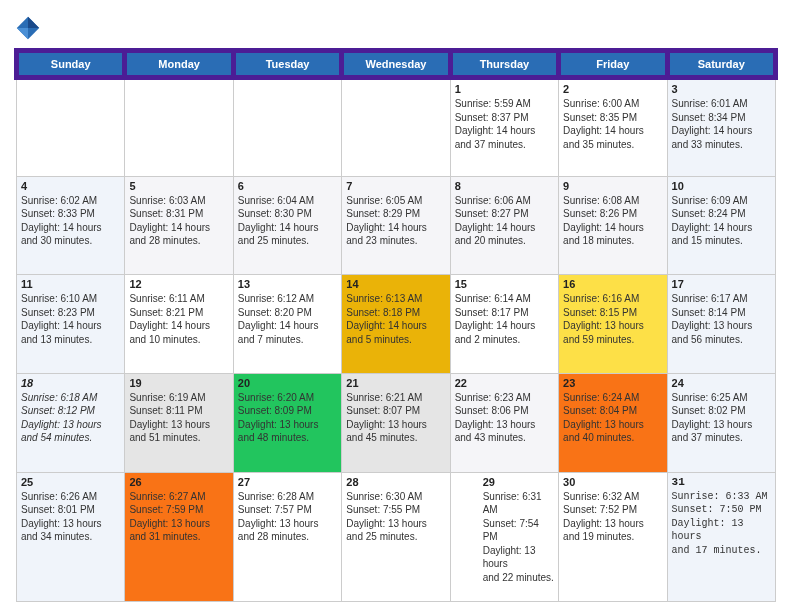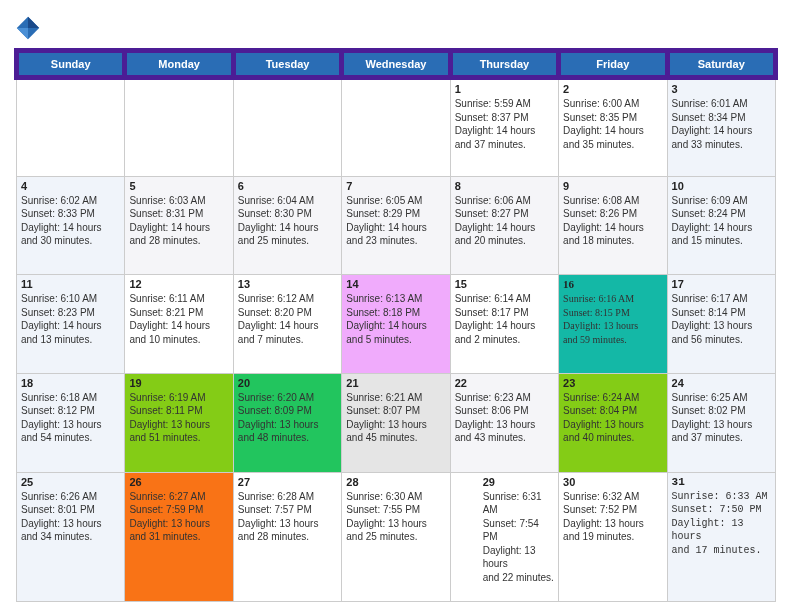--- a/index.html
+++ b/index.html
@@ -198,59 +198,59 @@
             <div class="cell-info">Sunrise: 6:10 AM<br>Sunset: 8:23 PM<br>Daylight: 14 hours<br>and 13 minutes.</div>
           </td>
           <td style="background: rgb(255, 255, 255);">
             <div class="day-number">12</div>
             <div class="cell-info">Sunrise: 6:11 AM<br>Sunset: 8:21 PM<br>Daylight: 14 hours<br>and 10 minutes.</div>
           </td>
           <td style="background: rgb(255, 255, 255);">
             <div class="day-number">13</div>
             <div class="cell-info">Sunrise: 6:12 AM<br>Sunset: 8:20 PM<br>Daylight: 14 hours<br>and 7 minutes.</div>
           </td>
-          <td style="background: #f0abfc;">
+          <td style="background: #eab308;">
             <div class="day-number">14</div>
             <div class="cell-info">Sunrise: 6:13 AM<br>Sunset: 8:18 PM<br>Daylight: 14 hours<br>and 5 minutes.</div>
           </td>
           <td style="background: rgb(255, 255, 255);">
             <div class="day-number">15</div>
             <div class="cell-info">Sunrise: 6:14 AM<br>Sunset: 8:17 PM<br>Daylight: 14 hours<br>and 2 minutes.</div>
           </td>
-          <td style="background: #14b8a6; font-family: Liberation Serif, serif;">
+          <td style="background: #fde047;">
             <div class="day-number">16</div>
             <div class="cell-info">Sunrise: 6:16 AM<br>Sunset: 8:15 PM<br>Daylight: 13 hours<br>and 59 minutes.</div>
           </td>
           <td style="background: rgb(240, 244, 250);">
             <div class="day-number">17</div>
             <div class="cell-info">Sunrise: 6:17 AM<br>Sunset: 8:14 PM<br>Daylight: 13 hours<br>and 56 minutes.</div>
           </td>
         </tr>
         <tr>
-          <td style="background: rgb(240, 244, 250);">
+          <td style="background: rgb(240, 244, 250); font-style: italic;">
             <div class="day-number">18</div>
             <div class="cell-info">Sunrise: 6:18 AM<br>Sunset: 8:12 PM<br>Daylight: 13 hours<br>and 54 minutes.</div>
           </td>
-          <td style="background: #84cc16;">
+          <td style="background: #e5e5e5;">
             <div class="day-number">19</div>
             <div class="cell-info">Sunrise: 6:19 AM<br>Sunset: 8:11 PM<br>Daylight: 13 hours<br>and 51 minutes.</div>
           </td>
           <td style="background: #22c55e;">
             <div class="day-number">20</div>
             <div class="cell-info">Sunrise: 6:20 AM<br>Sunset: 8:09 PM<br>Daylight: 13 hours<br>and 48 minutes.</div>
           </td>
           <td style="background: #e5e5e5;">
             <div class="day-number">21</div>
             <div class="cell-info">Sunrise: 6:21 AM<br>Sunset: 8:07 PM<br>Daylight: 13 hours<br>and 45 minutes.</div>
           </td>
           <td style="background: rgb(245, 245, 248);">
             <div class="day-number">22</div>
             <div class="cell-info">Sunrise: 6:23 AM<br>Sunset: 8:06 PM<br>Daylight: 13 hours<br>and 43 minutes.</div>
           </td>
-          <td style="background: #84cc16; margin-top: 40px;">
+          <td style="background: #f97316; margin-top: 40px;">
             <div class="day-number">23</div>
             <div class="cell-info">Sunrise: 6:24 AM<br>Sunset: 8:04 PM<br>Daylight: 13 hours<br>and 40 minutes.</div>
           </td>
           <td style="background: rgb(240, 244, 250);">
             <div class="day-number">24</div>
             <div class="cell-info">Sunrise: 6:25 AM<br>Sunset: 8:02 PM<br>Daylight: 13 hours<br>and 37 minutes.</div>
           </td>
         </tr>
         <tr>
           <td style="background: rgb(240, 244, 250);">

